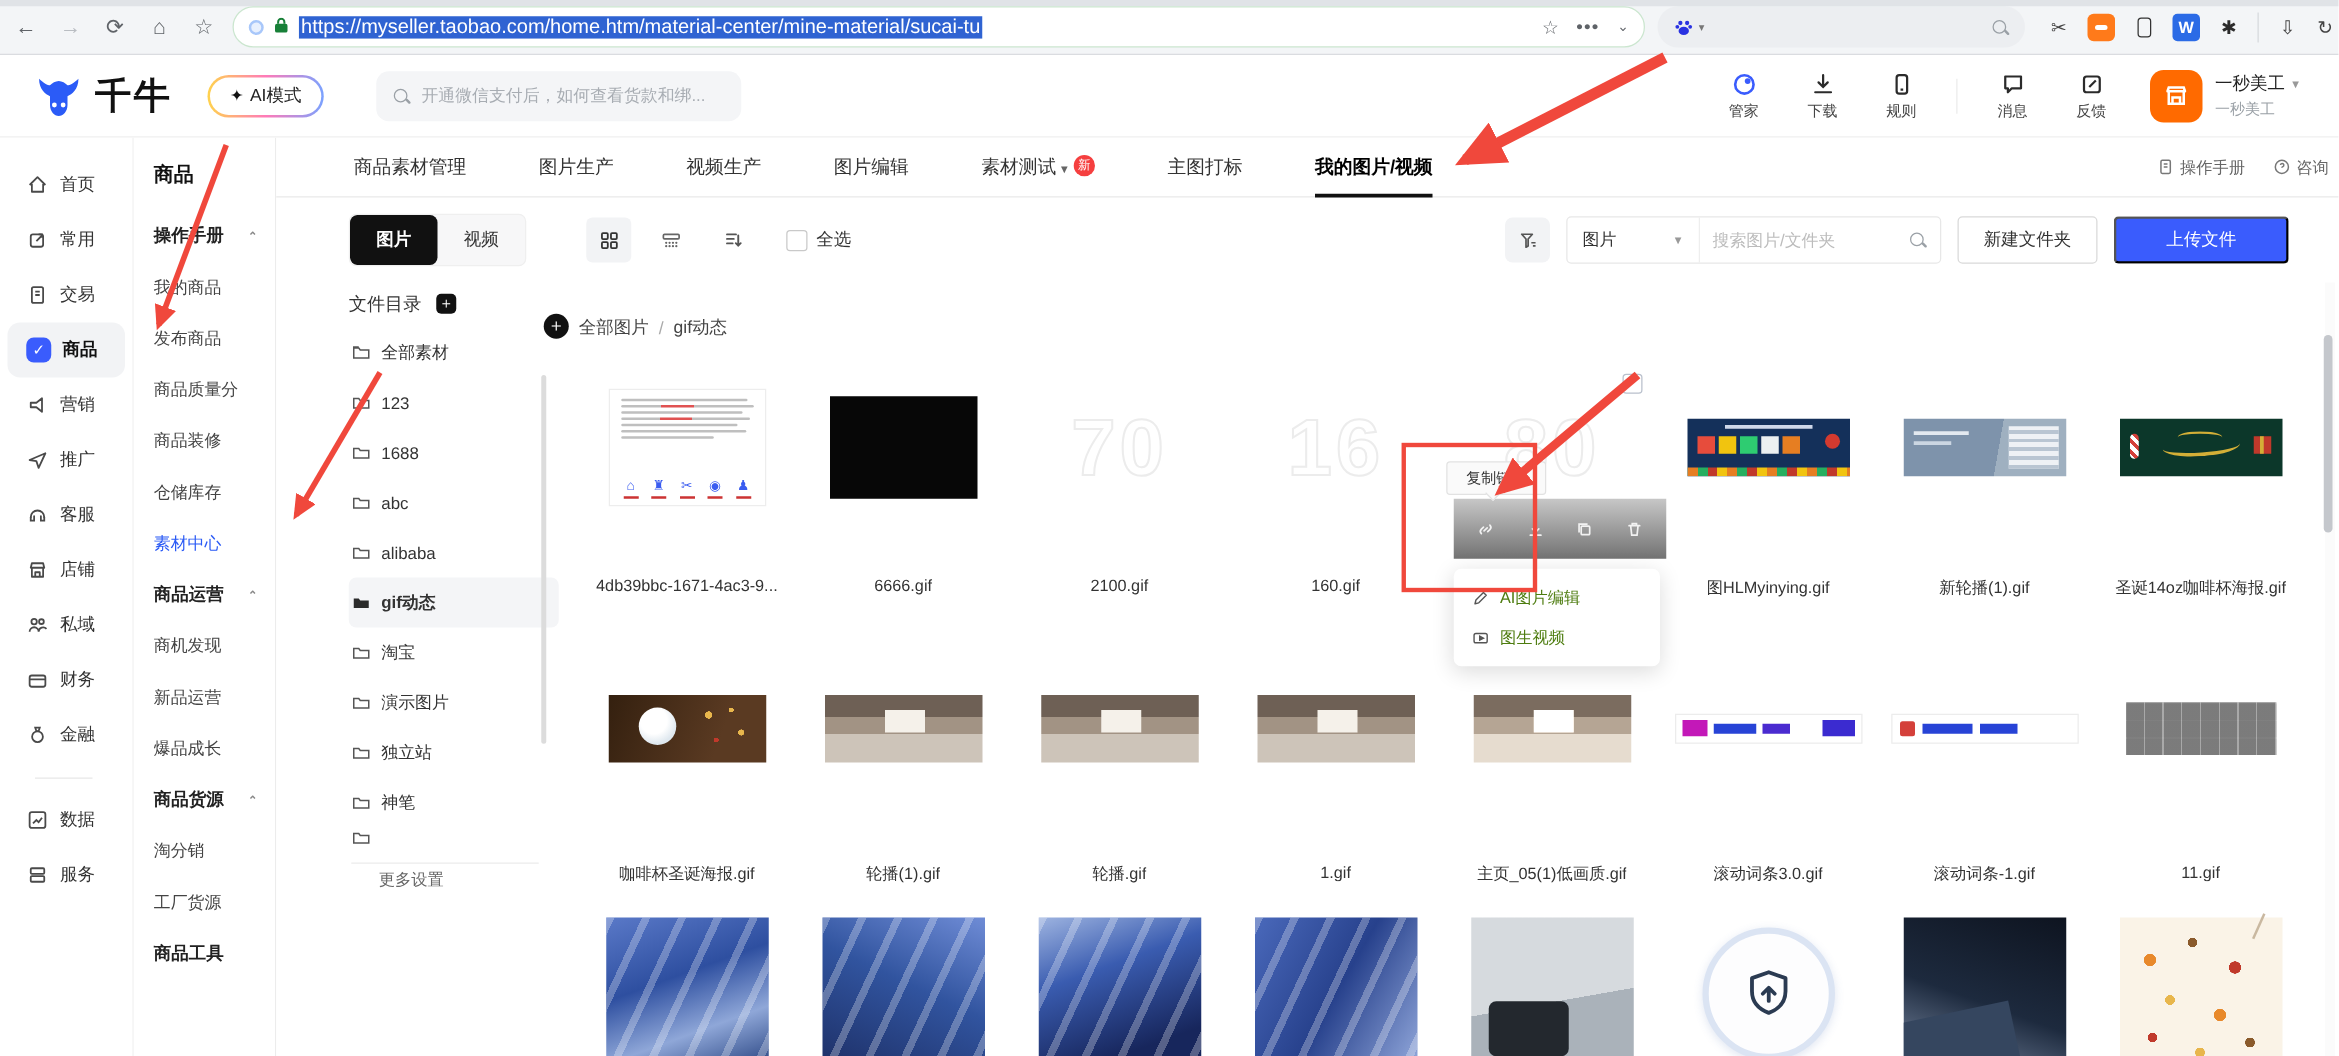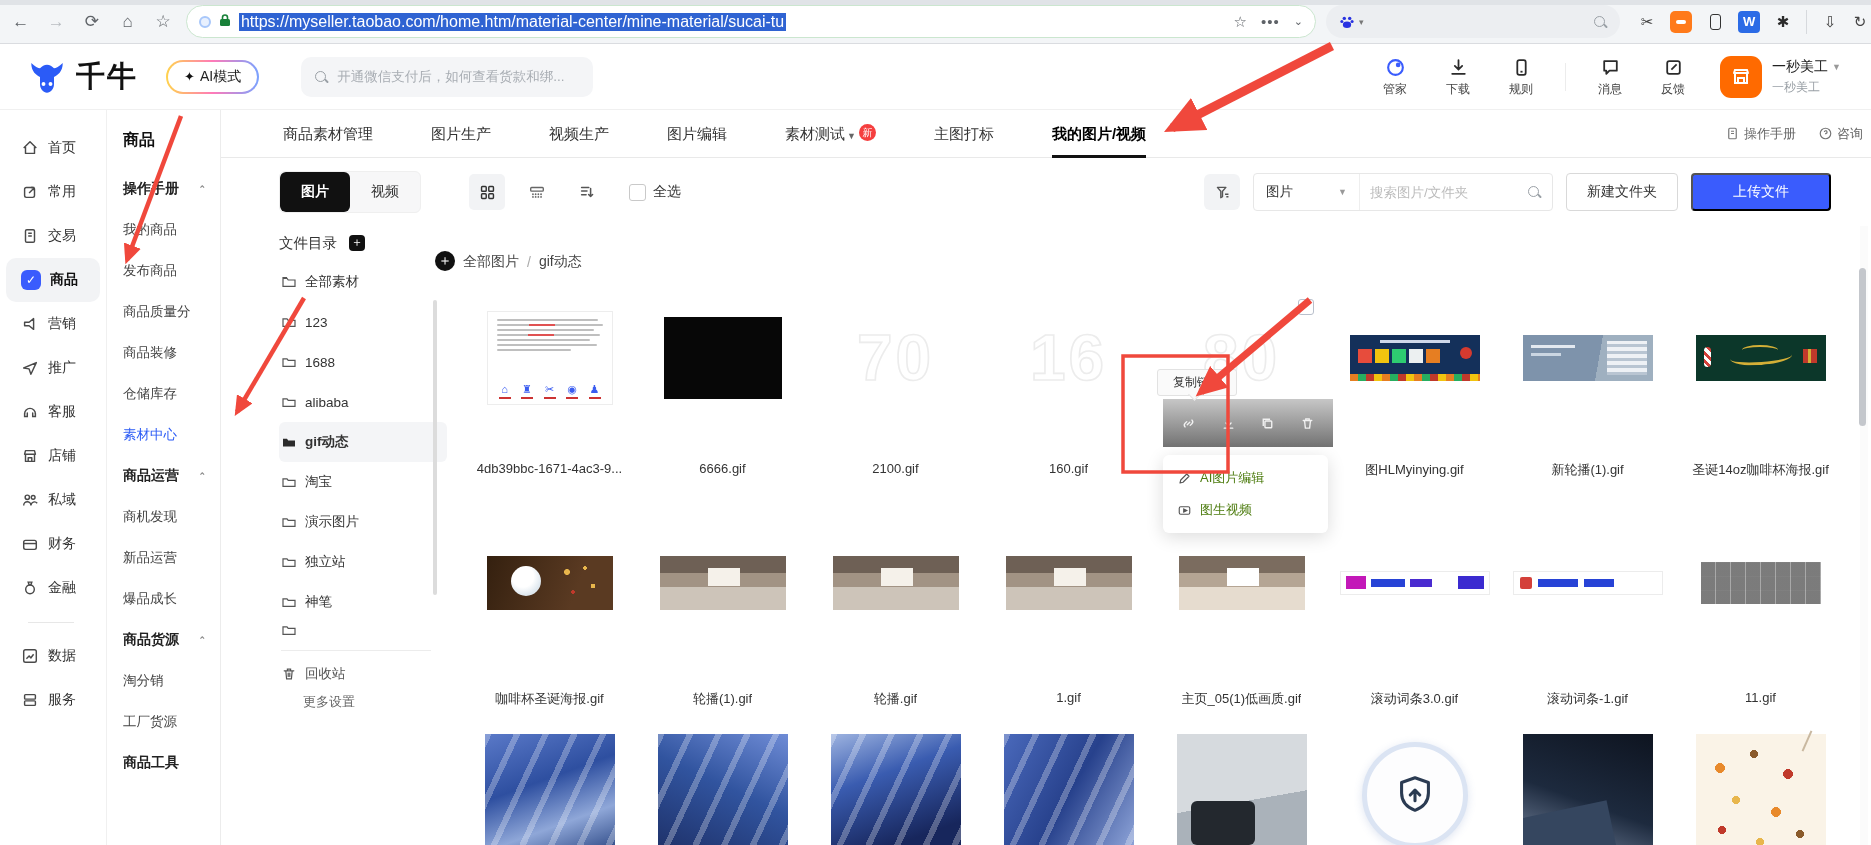--- a/index.html
+++ b/index.html
@@ -659,20 +659,26 @@
             <div class="f-row">
               <svg width="16" height="16" viewBox="0 0 20 20" fill="none" stroke="#555" stroke-width="1.5">
                   <path d="M2.5 6h5l1.5 2h8.5v7.5h-15z"></path>
                 </svg>
               <span>1688</span>
             </div>
             <div class="f-row">
               <svg width="16" height="16" viewBox="0 0 20 20" fill="none" stroke="#555" stroke-width="1.5">
                   <path d="M2.5 6h5l1.5 2h8.5v7.5h-15z"></path>
                 </svg>
+              <span>abc</span>
+            </div>
+            <div class="f-row">
+              <svg width="16" height="16" viewBox="0 0 20 20" fill="none" stroke="#555" stroke-width="1.5">
+                  <path d="M2.5 6h5l1.5 2h8.5v7.5h-15z"></path>
+                </svg>
               <span>alibaba</span>
             </div>
             <div class="f-row selected">
               <svg width="16" height="16" viewBox="0 0 20 20">
                   <path d="M2.5 6h5l1.5 2h8.5v7.5h-15z" fill="#2b2b2b"></path>
                 </svg>
               <span>gif动态</span>
             </div>
             <div class="f-row">
               <svg width="16" height="16" viewBox="0 0 20 20" fill="none" stroke="#555" stroke-width="1.5">
@@ -698,26 +704,20 @@
                 </svg>
               <span>神笔</span>
             </div>
             <div class="f-row" style="height:22px; overflow:hidden; align-items:flex-start;">
               <svg width="16" height="16" viewBox="0 0 20 20" fill="none" stroke="#555" stroke-width="1.5">
                   <path d="M2.5 6h5l1.5 2h8.5v7.5h-15z"></path>
                 </svg>
             </div>
           </div>
           <div class="f-div"></div>
-          <div class="f-foot">
-            <svg width="16" height="16" viewBox="0 0 20 20" fill="none" stroke="#555" stroke-width="1.5" stroke-linecap="round">
-                <path d="M4 6h12M8 6V4h4v2M6 6l1 10h6l1-10M9 9v4M11 9v4"></path>
-              </svg>
-            <span>回收站</span>
-          </div>
           <div class="f-more">
               <span>更多设置</span>
             </div>
         </div>
 
         <div class="gridarea">
           <div class="crumbs">
             <span class="crumb-plus">＋</span>
             <span class="crumb-parent">全部图片</span>
             <span class="crumb-sep">/</span>

